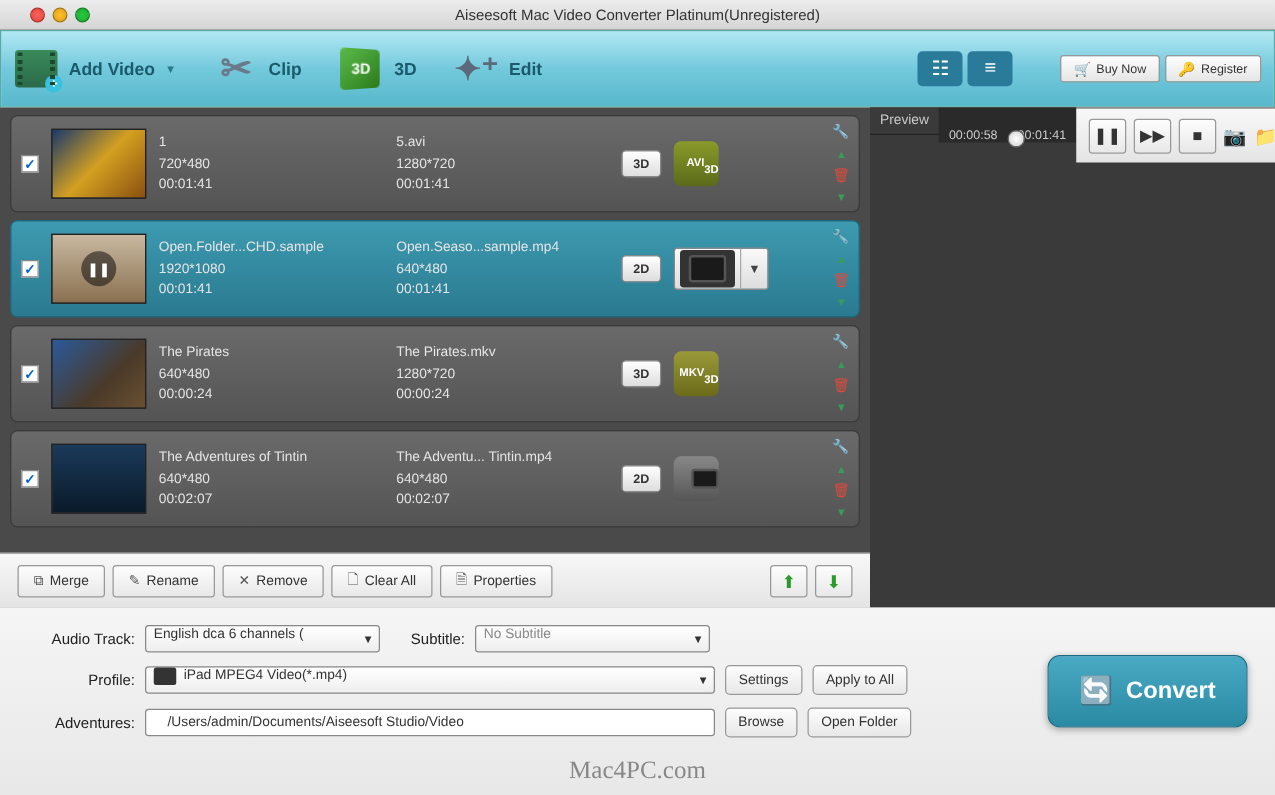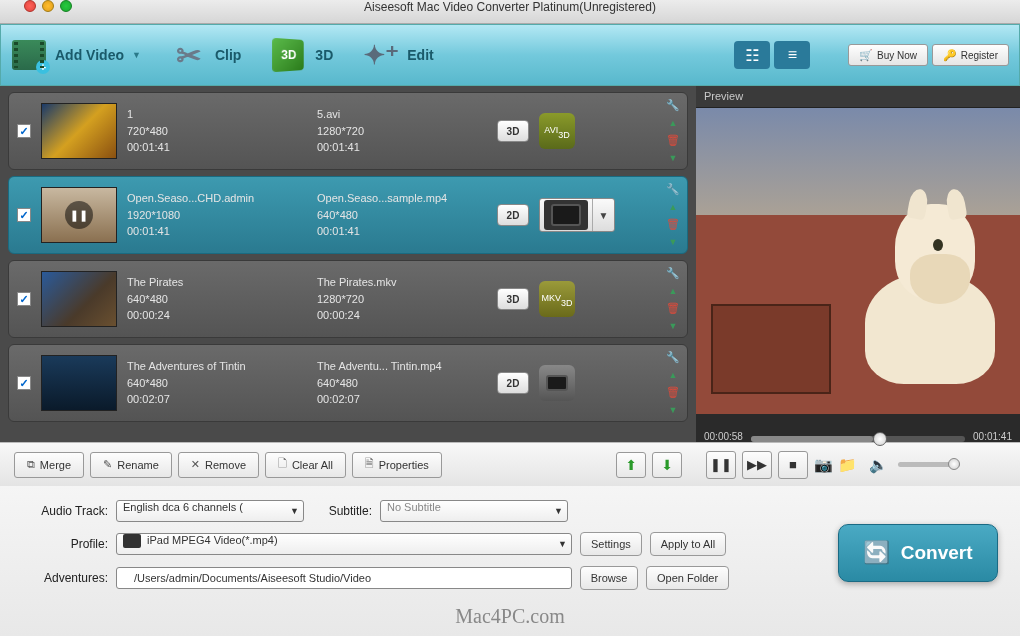--- a/index.html
+++ b/index.html
@@ -1,19 +1,19 @@
 <!DOCTYPE html>
 <html><head>
 <meta charset="utf-8">
 <style>
 * { margin:0; padding:0; box-sizing:border-box; font-family:"Lucida Grande",Arial,sans-serif; }
 body { width:1020px; height:636px; background:#f5f5f5; overflow:hidden; }
 
 
-.titlebar { height:24px; background:linear-gradient(#ececec,#d6d6d6); border-bottom:1px solid #aaa; display:flex; align-items:flex-start; padding:0 24px; position:relative; }
+.titlebar { height:24px; background:linear-gradient(#ececec,#d6d6d6); border-bottom:1px solid #aaa; display:flex; align-items:center; padding:0 24px; position:relative; }
 .traffic { display:flex; gap:6px; }
 .traffic span { width:12px; height:12px; border-radius:50%; display:block; }
 .tr-close{background:radial-gradient(#ff6159,#e0443e);border:1px solid #b03028;}
 .tr-min{background:radial-gradient(#ffbd2e,#e09e1a);border:1px solid #a27a12;}
 .tr-max{background:radial-gradient(#28c940,#1aaa2e);border:1px solid #128020;}
 .title-text{position:absolute;left:0;right:0;text-align:center;font-size:12px;color:#333;}
 
 
 .toolbar{height:62px;background:linear-gradient(#b3e8f4,#73c9dc,#58b8cc);border:1px solid #5aa;display:flex;align-items:center;padding:0 10px;gap:30px;}
 .tool-btn{display:flex;align-items:center;gap:8px;color:#1a5a6a;font-size:14px;font-weight:bold;cursor:pointer;}
@@ -23,21 +23,21 @@
 .view-toggles{display:flex;gap:4px;margin-right:8px;}
 .view-btn{width:36px;height:28px;background:#2a7a9a;border-radius:4px;display:flex;align-items:center;justify-content:center;color:#fff;}
 .buy-reg{display:flex;gap:4px;}
 .pill-btn{height:22px;padding:0 10px;background:linear-gradient(#fefefe,#e5e5e5);border:1px solid #999;border-radius:3px;font-size:10px;display:flex;align-items:center;gap:4px;color:#333;cursor:pointer;}
 .buy-icon{color:#e0a000;font-size:11px;}
 .reg-icon{color:#3a9a3a;font-size:11px;}
 
 
 .main{display:flex;height:400px;background:#4a4a4a;}
 .list-panel{width:696px;display:flex;flex-direction:column;}
-.preview-panel{width:324px;background:#3a3a3a;display:flex;flex-direction:column;}
+.preview-panel{width:324px;background:#3a3a3a;display:flex;flex-direction:row;}
 
 
 .preview-header{height:22px;background:#3a3a3a;color:#c9c9c9;font-size:11px;padding:4px 8px;border-bottom:1px solid #222;}
 .preview-video{flex:1;background:linear-gradient(180deg,#8a9aba 0%,#c4b8a0 40%,#8a6850 100%);position:relative;overflow:hidden;}
 .preview-video .scene{position:absolute;inset:0;}
 .scene .sky{position:absolute;top:0;left:0;right:0;height:45%;background:linear-gradient(#7a8aaa,#b8a890);}
 .scene .wall{position:absolute;bottom:0;left:0;right:0;height:65%;background:#934a3a;}
 .scene .llama{position:absolute;right:15px;bottom:30px;width:160px;height:200px;}
 .llama .head{position:absolute;top:20px;right:30px;width:80px;height:95px;background:#f5ead5;border-radius:45% 45% 40% 40%;}
 .llama .snout{position:absolute;top:70px;right:35px;width:60px;height:50px;background:#e8d8b8;border-radius:40% 40% 50% 50%;}
@@ -60,21 +60,21 @@
 .thumb-inner{position:absolute;inset:0;}
 .t1{background:linear-gradient(135deg,#1a3a6a 0%,#d4a020 50%,#8a5010 100%);}
 .t2{background:linear-gradient(180deg,#c8b8a0 0%,#8a7050 100%);}
 .t2 .pause{position:absolute;left:50%;top:50%;transform:translate(-50%,-50%);width:28px;height:28px;background:rgba(0,0,0,0.5);border-radius:50%;display:flex;align-items:center;justify-content:center;color:#fff;font-size:11px;}
 .t3{background:linear-gradient(135deg,#2a5a9a 0%,#4a3a2a 60%,#6a5030 100%);}
 .t4{background:linear-gradient(180deg,#1a3a5a 0%,#0a1a2a 100%);}
 .src-col{width:180px;line-height:1.5;}
 .out-col{width:170px;line-height:1.5;}
 .fmt-col{display:flex;align-items:center;gap:10px;}
 .badge-3d,.badge-2d{width:32px;height:22px;border-radius:4px;background:linear-gradient(#fff,#ddd);border:1px solid #888;display:flex;align-items:center;justify-content:center;font-size:10px;font-weight:bold;color:#333;}
-.fmt-icon{width:36px;height:36px;background:linear-gradient(#888,#555);border-radius:6px;display:flex;align-items:center;justify-content:center;font-size:9px;font-weight:normal;color:#fff;text-align:center;line-height:1.1;}
+.fmt-icon{width:36px;height:36px;background:linear-gradient(#888,#555);border-radius:6px;display:flex;align-items:center;justify-content:flex-end;font-size:9px;font-weight:bold;color:#fff;text-align:center;line-height:1.1;}
 .fmt-icon.avi{background:linear-gradient(#8a9a2a,#5a6a1a);}
 .fmt-icon.mkv{background:linear-gradient(#9a9a3a,#6a6a1a);}
 .fmt-icon.ipad{background:linear-gradient(#888,#555);}
 .profile-dd{display:flex;align-items:center;background:linear-gradient(#fafafa,#ddd);border:1px solid #888;border-radius:3px;height:34px;}
 .profile-dd .pd-icon{width:44px;height:30px;background:#333;margin:0 4px;border-radius:3px;display:flex;align-items:center;justify-content:center;}
 .profile-dd .pd-arrow{width:22px;text-align:center;color:#444;font-size:10px;border-left:1px solid #aaa;height:100%;display:flex;align-items:center;justify-content:center;}
 .item-actions{position:absolute;right:6px;top:6px;bottom:6px;width:16px;display:flex;flex-direction:column;justify-content:space-between;align-items:center;}
 .ia{font-size:11px;cursor:pointer;}
 .ia.wrench{color:#3ac96a;}
 .ia.up,.ia.down{color:#3a9a5a;font-size:9px;}
@@ -208,21 +208,21 @@
       </div>
 
       <div class="list-item selected">
         <div class="list-chk">✓</div>
         <div class="thumb">
             <div class="thumb-inner t2">
               <div class="pause">❚❚</div>
             </div>
           </div>
         <div class="src-col">
-          <div>Open.Seaso...CHD.admin</div>
+          <div>Open.Folder...CHD.sample</div>
           <div>1920*1080</div>
           <div>00:01:41</div>
         </div>
         <div class="out-col">
           <div>Open.Seaso...sample.mp4</div>
           <div>640*480</div>
           <div>00:01:41</div>
         </div>
         <div class="fmt-col">
           <div class="badge-2d">2D</div>

